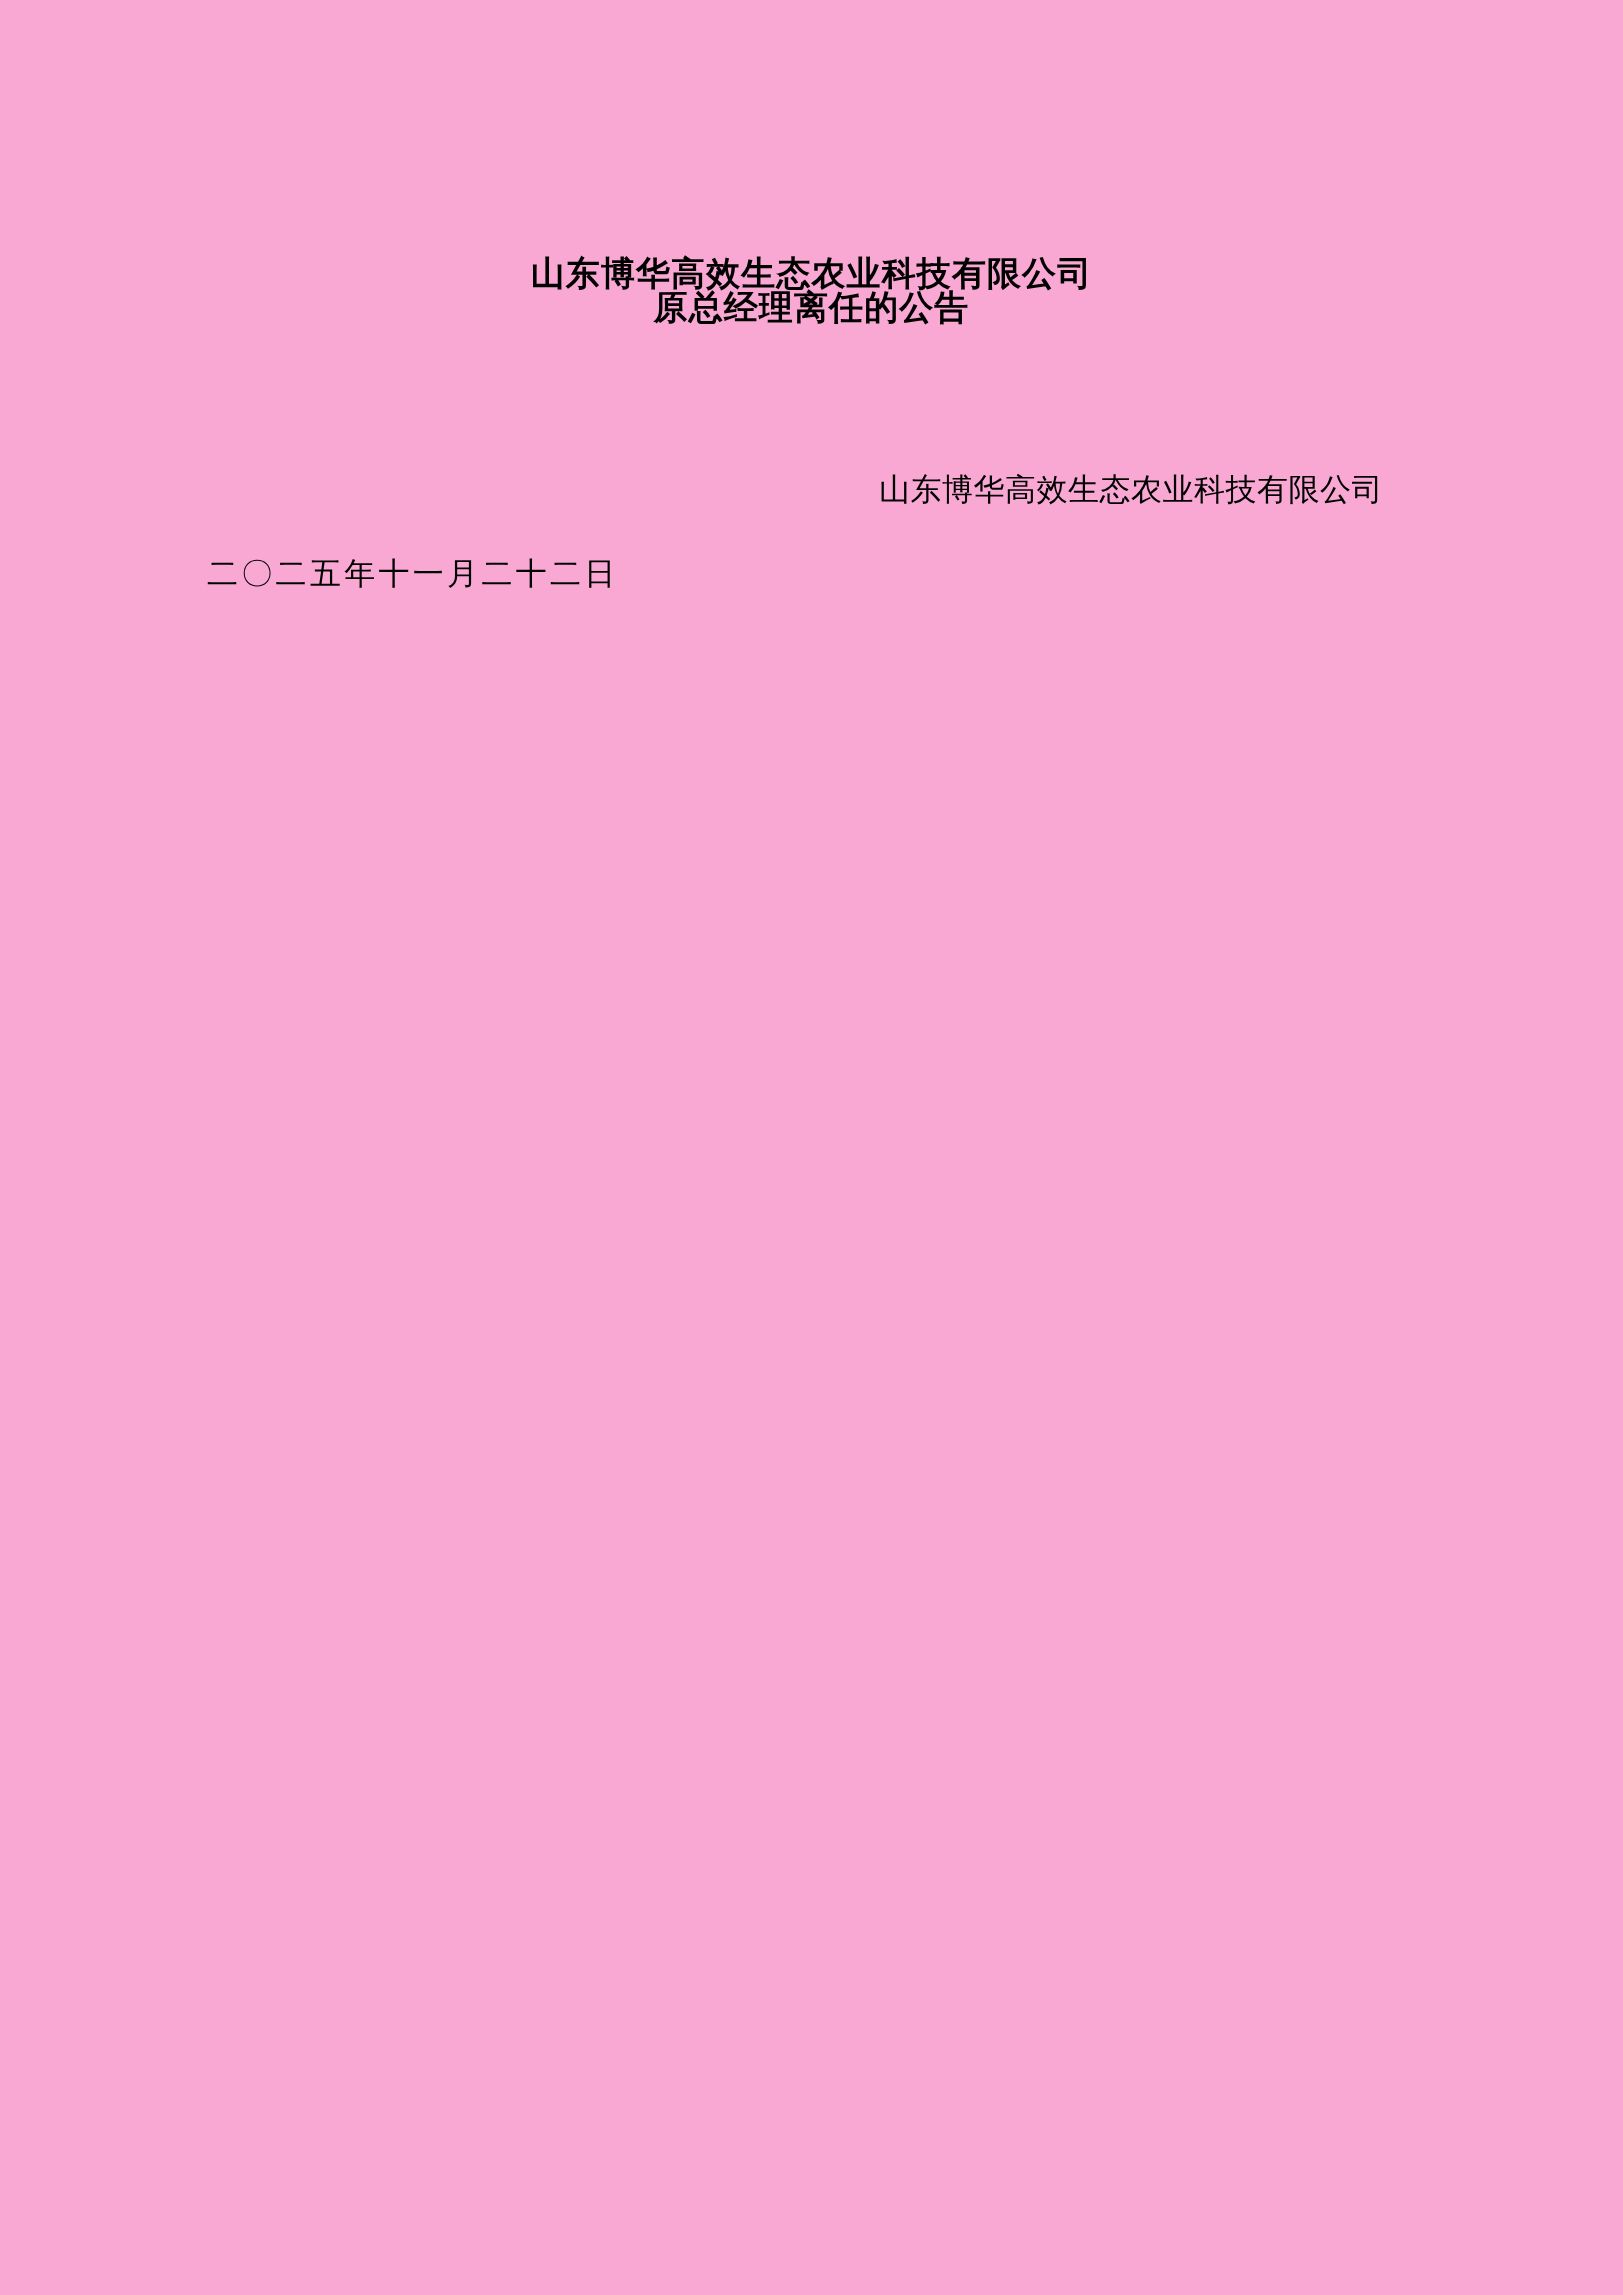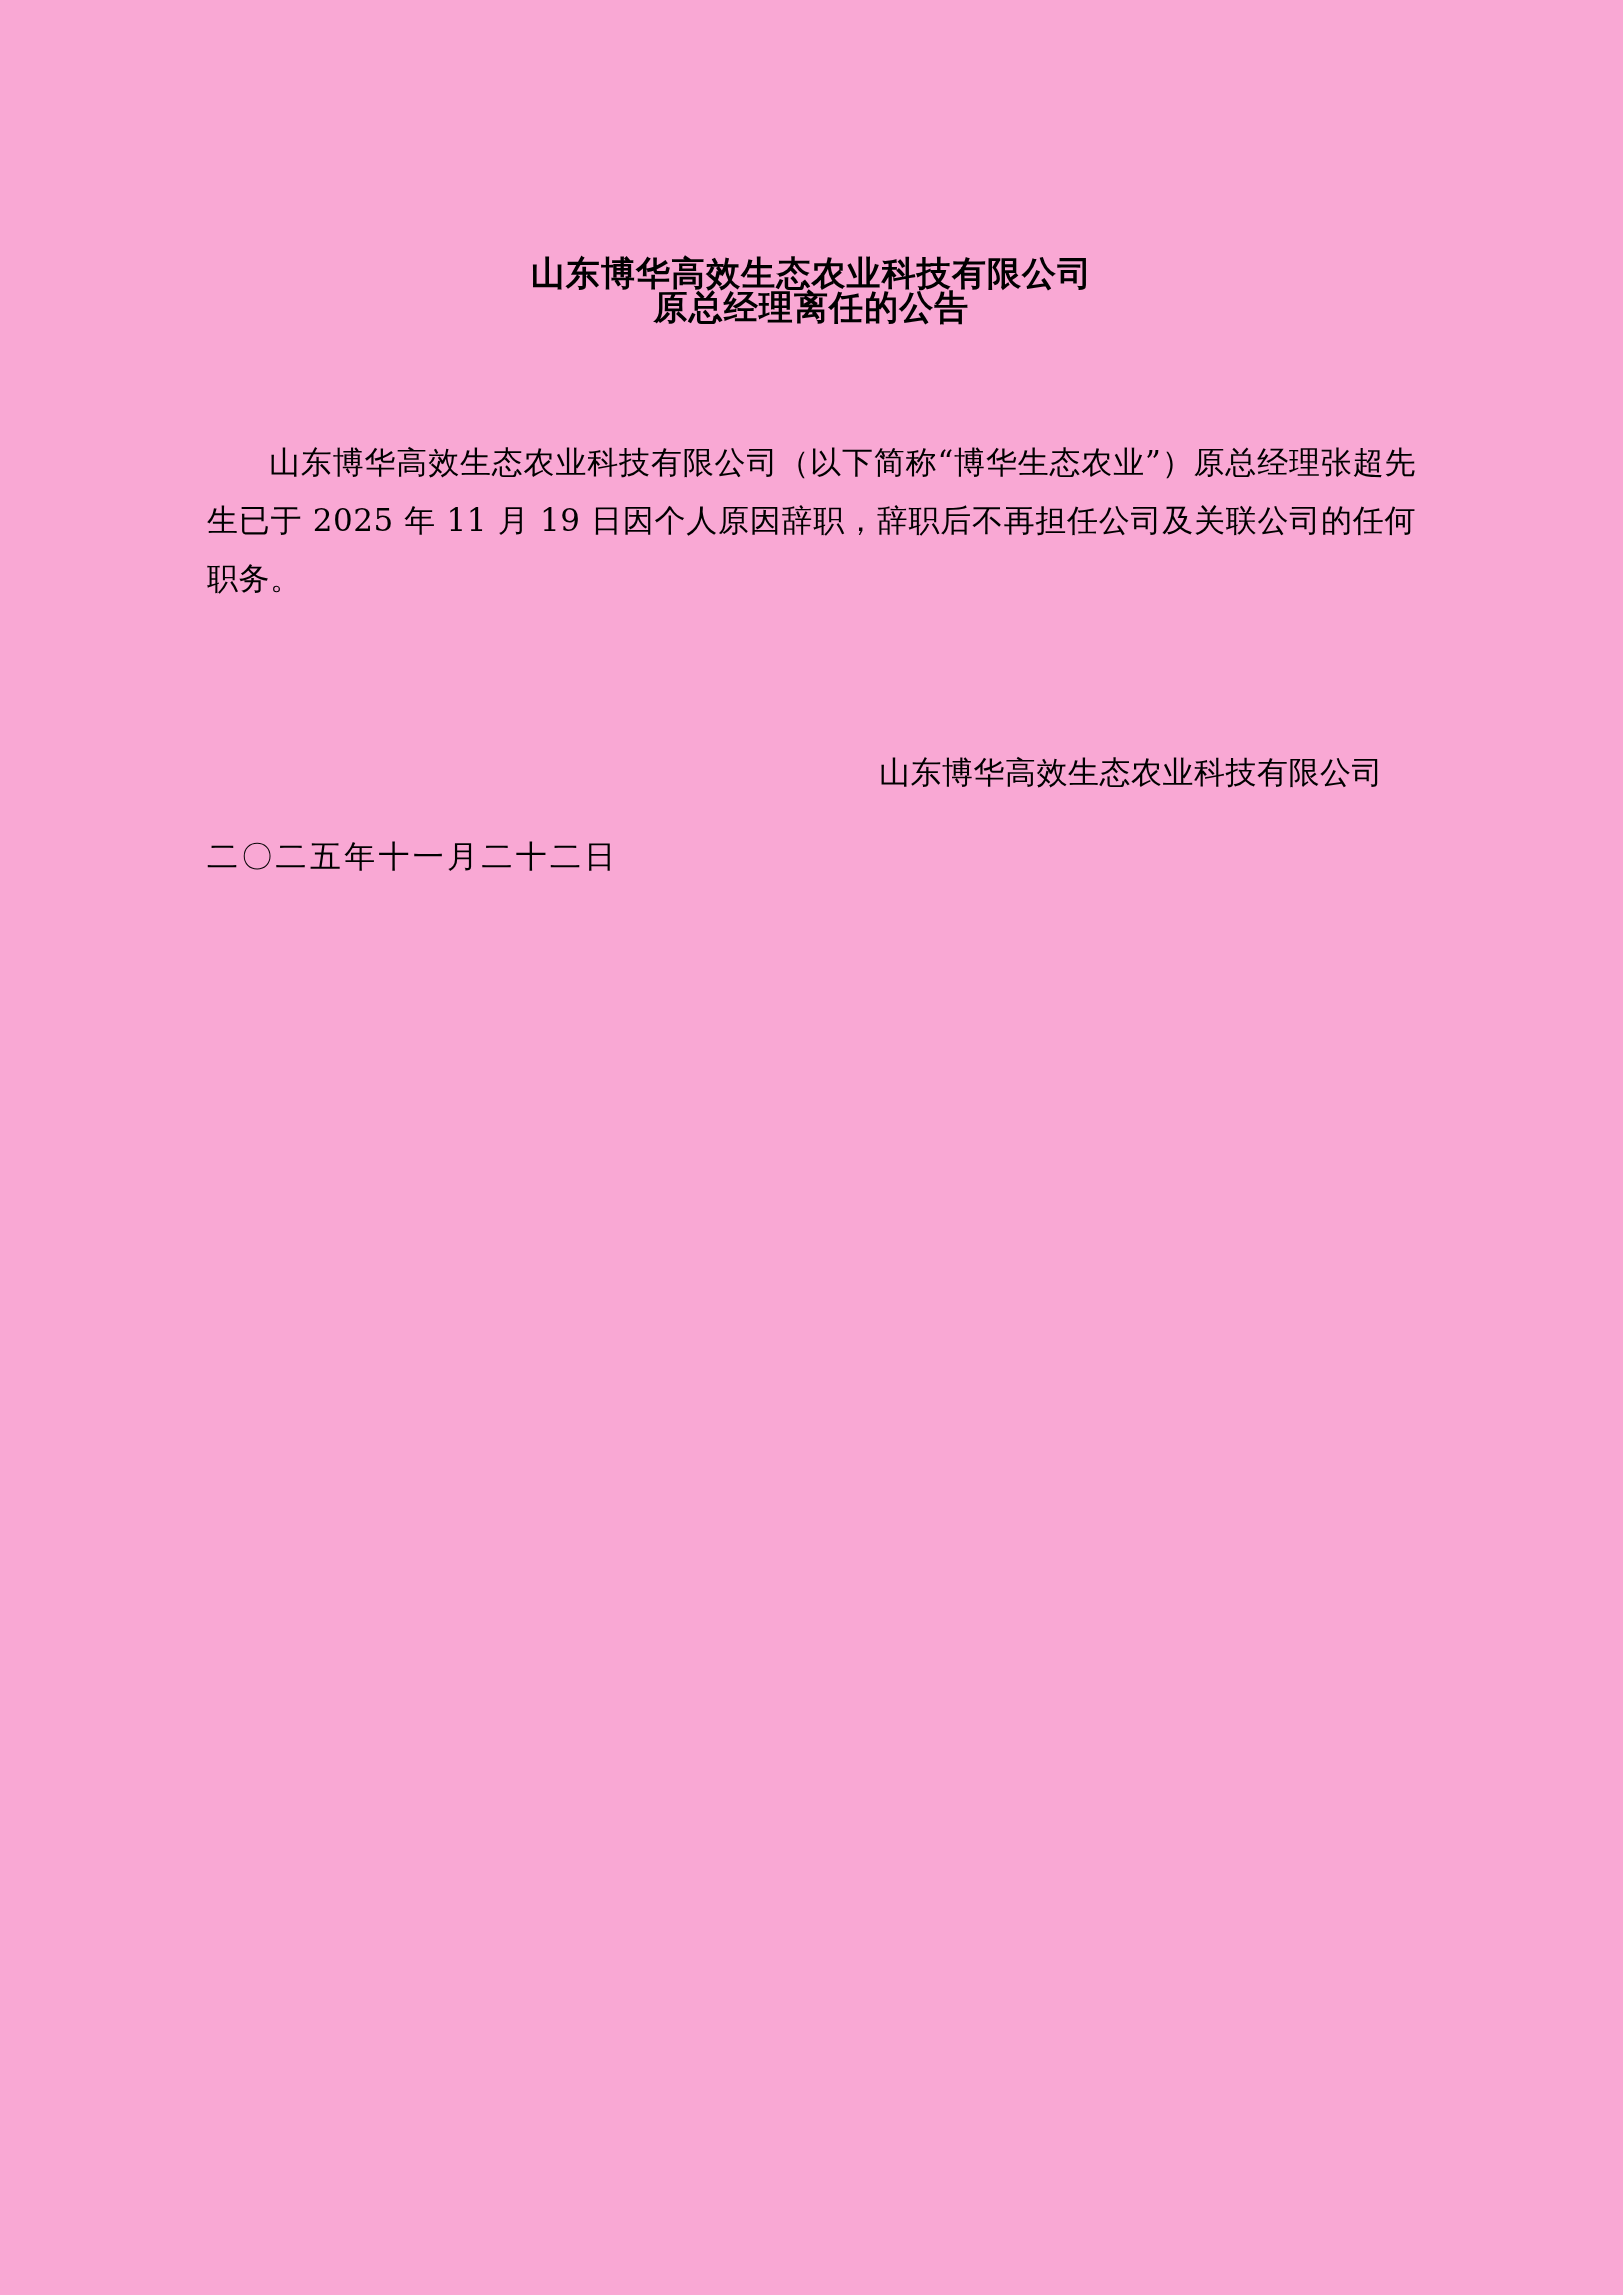--- a/index.html
+++ b/index.html
@@ -69,21 +69,20 @@
 <body>
 
 <div class="page">
 
   <div class="doc-title">
     <span class="line1">山东博华高效生态农业科技有限公司</span>
     <span class="line2">原总经理离任的公告</span>
   </div>
 
   <div class="body-block">
-    <p class="para">山东博华高效生态农业科技有限公司（以下简称“博华生态农业”）原总经理张超先生已于 2025 年 11 月 19 日因个人原因辞职，辞职后不再担任公司及关联公司的任何职务。</p>
   </div>
 
   <div class="signature">
     <span class="sig-line">山东博华高效生态农业科技有限公司</span>
     <span class="sig-date">二〇二五年十一月二十二日</span>
   </div>
 
 </div>
 
 

